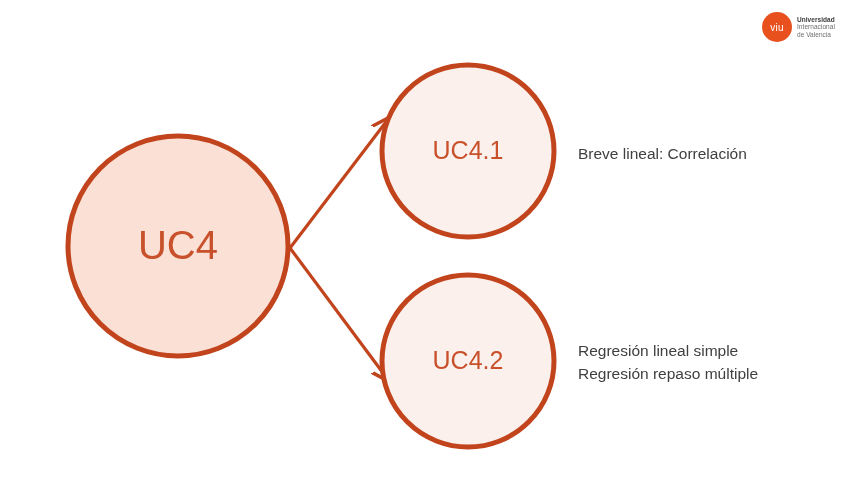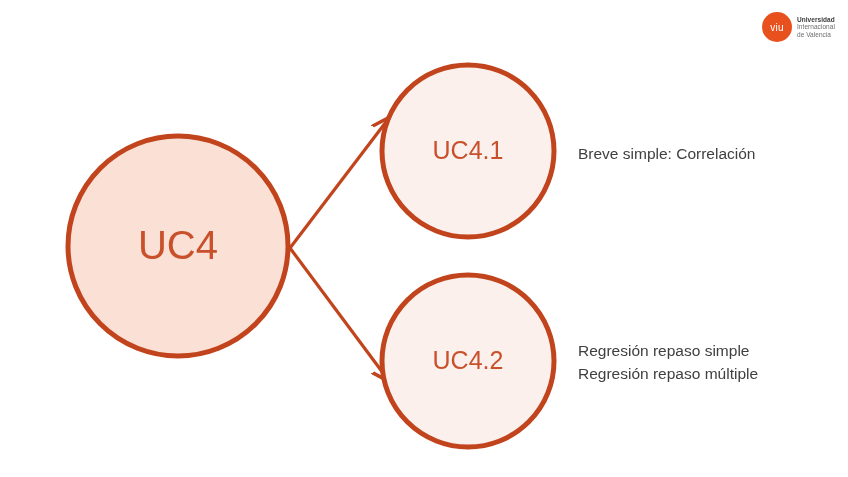--- a/index.html
+++ b/index.html
@@ -131,21 +131,21 @@
     <text class="node-label root" x="178" y="248">UC4</text>
 
     <circle cx="468" cy="151" r="86" fill="#FBF0EC" stroke="#C1441D" stroke-width="5"></circle>
     <text class="node-label child" x="468" y="152">UC4.1</text>
 
     <circle cx="468" cy="361" r="86" fill="#FBF0EC" stroke="#C1441D" stroke-width="5"></circle>
     <text class="node-label child" x="468" y="362">UC4.2</text>
   </svg>
 
   <div class="annotation" id="annotation-1">
-    <div>Breve simple: Correlación</div>
+    <div>Breve lineal: Correlación</div>
   </div>
 
   <div class="annotation" id="annotation-2">
-    <div>Regresión repaso simple</div>
+    <div>Regresión lineal simple</div>
     <div>Regresión repaso múltiple</div>
   </div>
 
 </div>
 
 </body></html>

